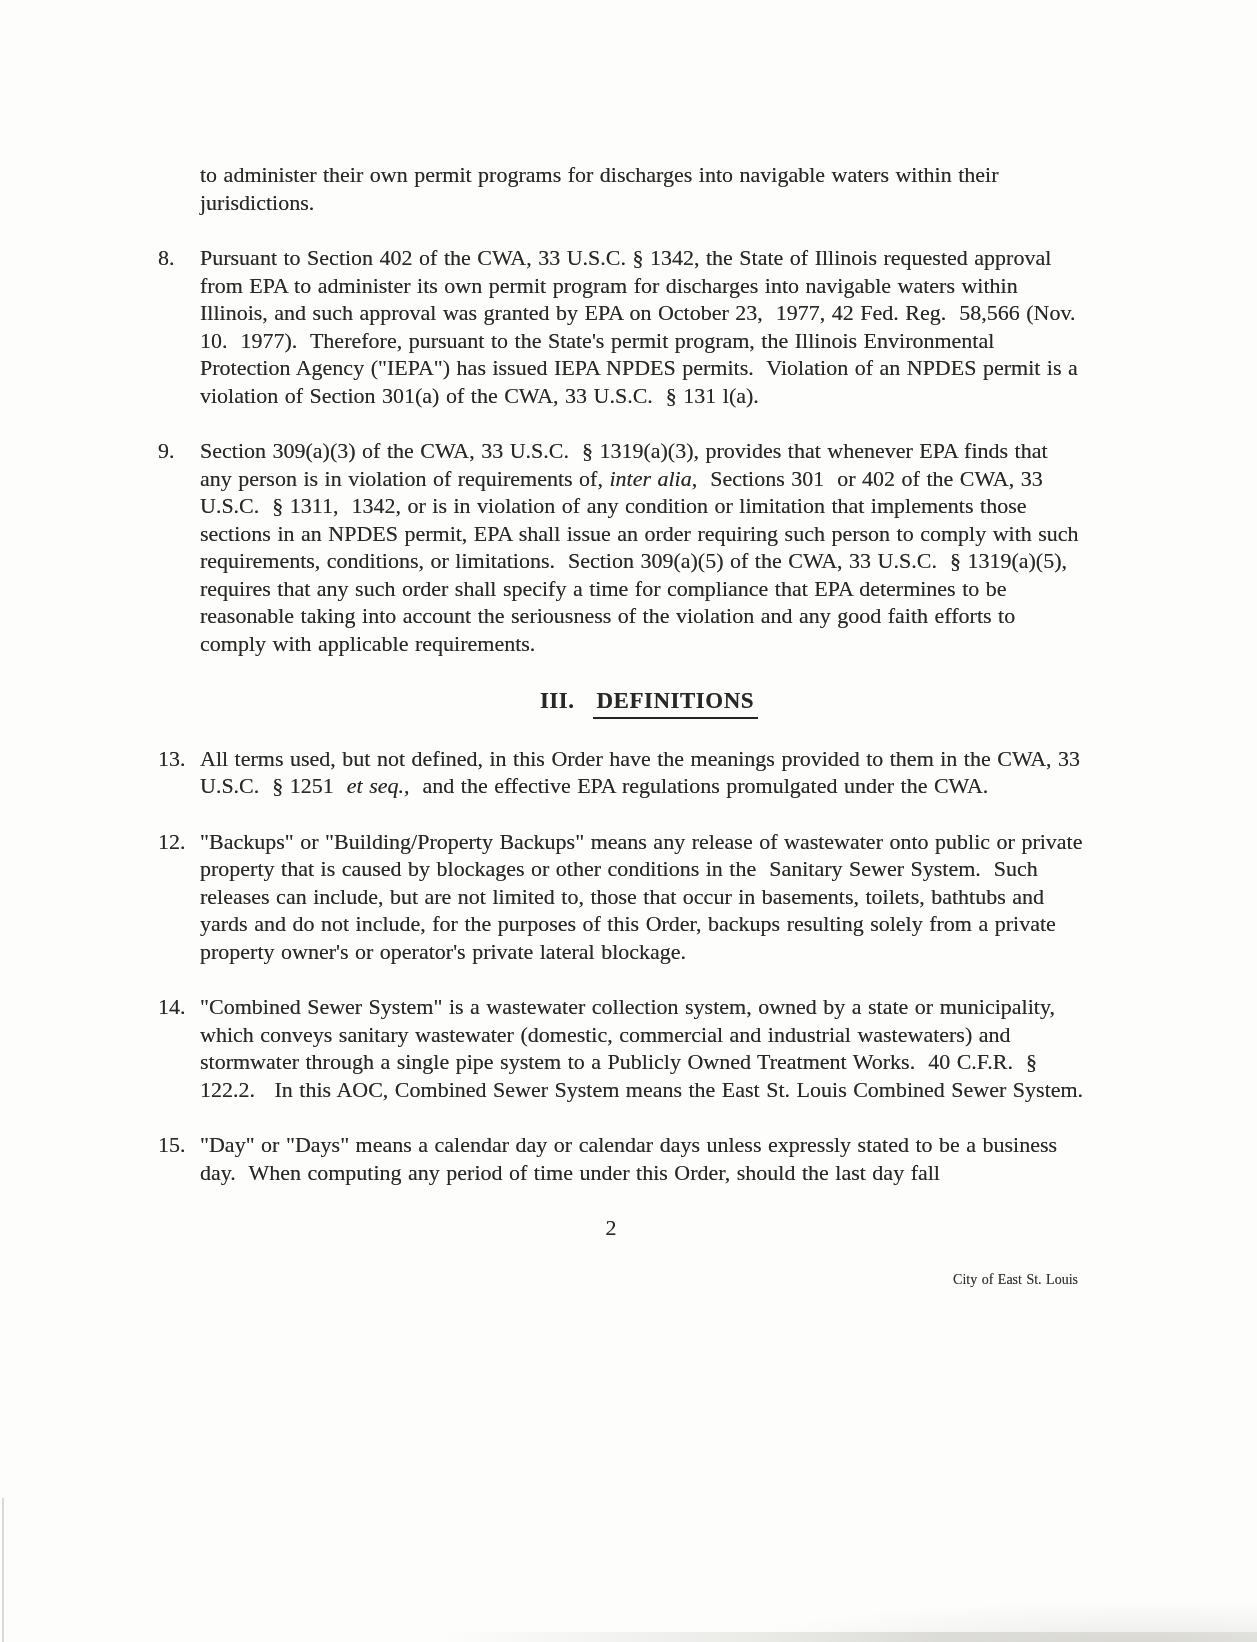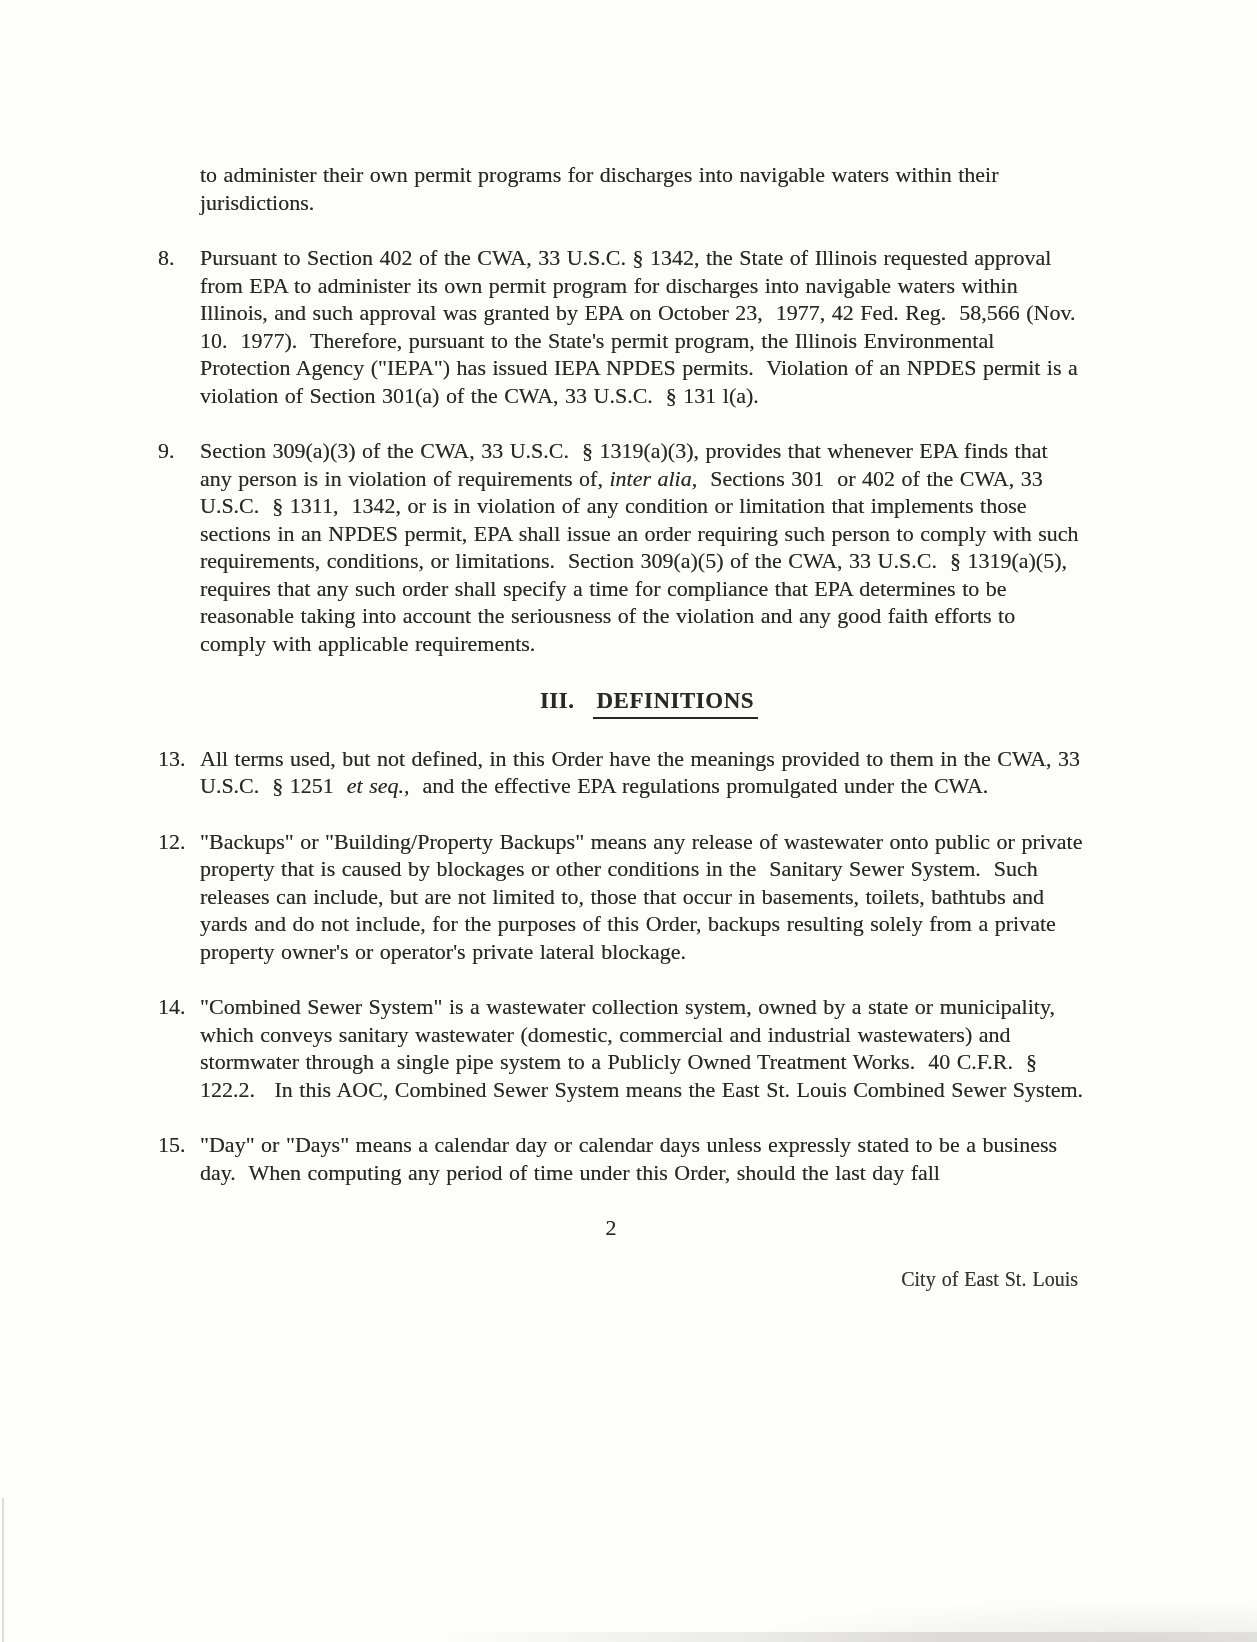--- a/index.html
+++ b/index.html
@@ -52,21 +52,21 @@
     padding: 0 4px 2px 4px;
   }
   .page-num {
     text-align: center;
     margin-top: 10px;
     transform: translateX(-12px);
   }
   .footer {
     text-align: right;
     margin-top: 24px;
-    font-size: 20px;
+    font-size: 14px;
     padding-right: 10px;
     color: #333333;
   }
   
   .edge-left {
     position: absolute;
     left: 2px; top: 1498px;
     width: 2px; height: 144px;
     background: rgba(140,140,135,0.30);
   }

